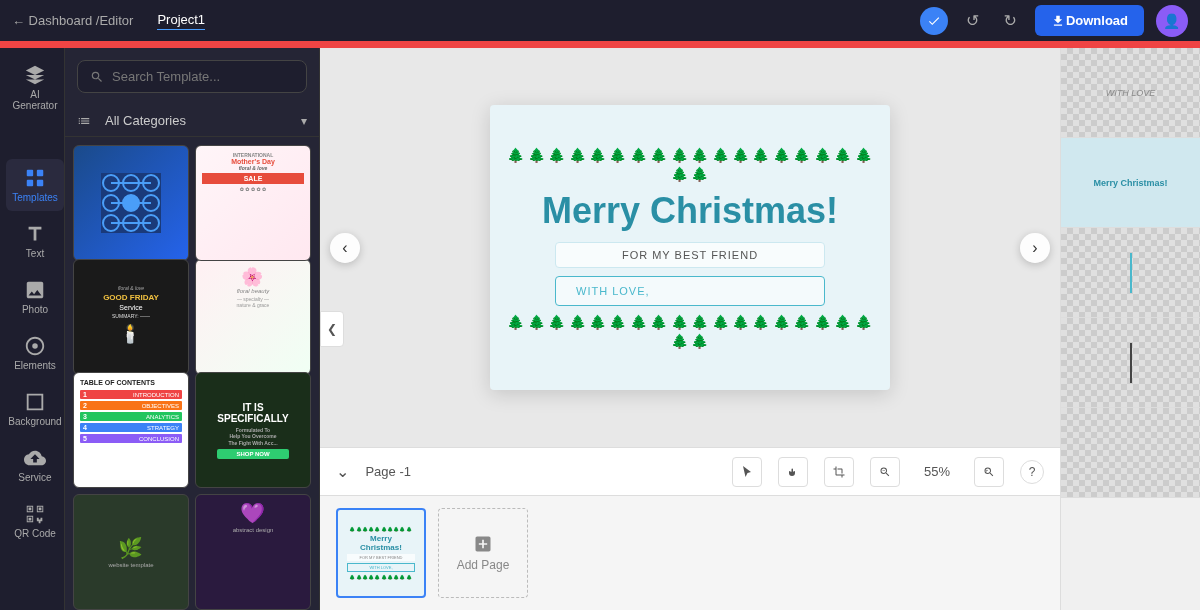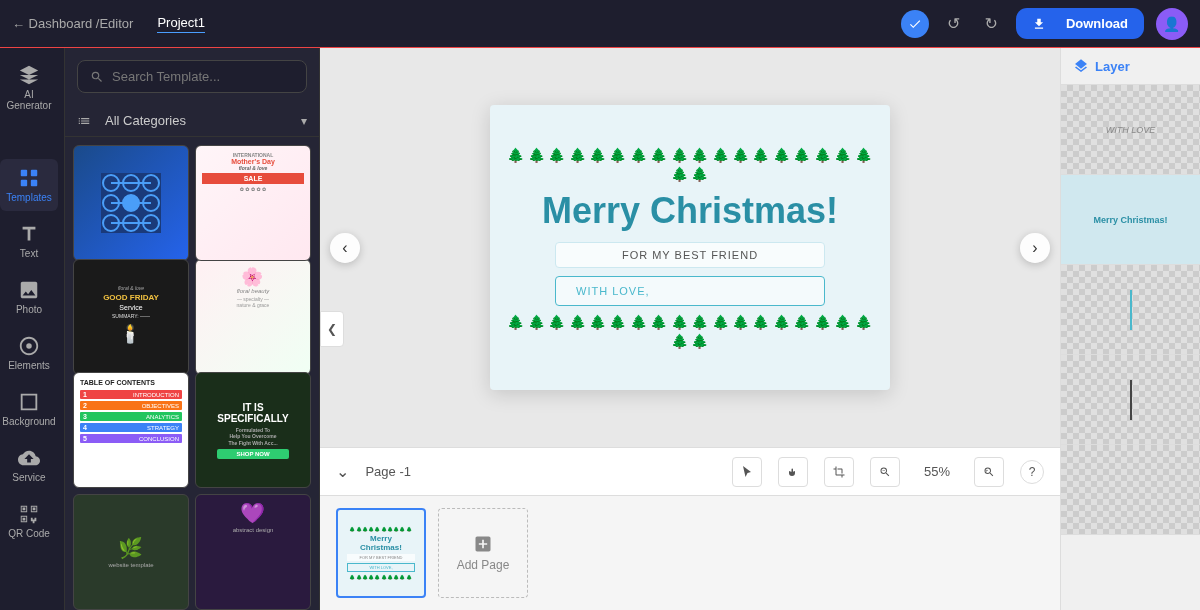--- a/index.html
+++ b/index.html
@@ -1,33 +1,33 @@
 <!DOCTYPE html>
 <html><head>
   <meta charset="utf-8">
   <style>
     * { box-sizing: border-box; margin: 0; padding: 0; }
     body { font-family: -apple-system, BlinkMacSystemFont, 'Segoe UI', sans-serif; background: #1a1a2e; color: #fff; width: 1200px; height: 610px; overflow: hidden; display: flex; flex-direction: column; }
 
     
-    .topbar { height: 48px; background: #1e1e2e; display: flex; align-items: center; padding: 0 12px; gap: 12px; border-bottom: 1px solid #ef4444; flex-shrink: 0; }
+    .topbar { height: 48px; background: #1e1e2e; display: flex; align-items: center; padding: 0 12px; gap: 12px; border-bottom: 7px solid #ef4444; flex-shrink: 0; }
     .topbar-back { color: #aaa; font-size: 13px; cursor: pointer; display: flex; align-items: center; gap: 4px; }
     .topbar-separator { color: #555; }
     .topbar-title { color: #fff; font-size: 13px; border-bottom: 1px solid #4a9eff; padding-bottom: 2px; }
     .topbar-spacer { flex: 1; }
     .topbar-sync { width: 28px; height: 28px; background: #3b82f6; border-radius: 50%; display: flex; align-items: center; justify-content: center; }
     .topbar-undo, .topbar-redo { background: none; border: none; color: #aaa; font-size: 16px; cursor: pointer; padding: 4px 6px; }
-    .topbar-download { background: #2563eb; color: #fff; border: none; border-radius: 11px; padding: 8px 16px; font-size: 13px; font-weight: 600; cursor: pointer; display: flex; align-items: center; gap: 20px; }
+    .topbar-download { background: #2563eb; color: #fff; border: none; border-radius: 6px; padding: 8px 16px; font-size: 13px; font-weight: 600; cursor: pointer; display: flex; align-items: center; gap: 1px; }
     .topbar-avatar { width: 32px; height: 32px; border-radius: 50%; background: #8b5cf6; overflow: hidden; display: flex; align-items: center; justify-content: center; font-size: 14px; }
 
     
     .main { display: flex; flex: 1; overflow: hidden; }
 
     
-    .sidebar-icons { width: 65px; background: #1e1e2e; display: flex; flex-direction: column; align-items: flex-start; padding: 8px 0; gap: 4px; border-right: 1px solid #333; flex-shrink: 0; }
+    .sidebar-icons { width: 65px; background: #1e1e2e; display: flex; flex-direction: column; align-items: flex-end; padding: 8px 0; gap: 4px; border-right: 1px solid #333; flex-shrink: 0; }
     .sidebar-item { display: flex; flex-direction: column; align-items: center; padding: 8px 4px; cursor: pointer; border-radius: 6px; width: 58px; gap: 3px; color: #aaa; font-size: 10px; text-align: center; }
     .sidebar-item.active { background: #2a2a3e; color: #3b82f6; margin-top: 36px; }
     .sidebar-item svg { width: 22px; height: 22px; }
 
     
     .templates-panel { width: 255px; background: #252535; border-right: 1px solid #333; display: flex; flex-direction: column; flex-shrink: 0; }
     .templates-search { padding: 12px; }
     .search-box { display: flex; align-items: center; background: #1e1e2e; border-radius: 8px; padding: 8px 12px; gap: 8px; border: 1px solid #444; }
     .search-box input { background: none; border: none; color: #ccc; font-size: 13px; outline: none; flex: 1; }
     .search-box input::placeholder { color: #777; }
@@ -402,26 +402,20 @@
       <div class="add-page">
         <svg width="20" height="20" viewBox="0 0 24 24" fill="currentColor">
             <path d="M19 3H5c-1.1 0-2 .9-2 2v14c0 1.1.9 2 2 2h14c1.1 0 2-.9 2-2V5c0-1.1-.9-2-2-2zm-2 10h-4v4h-2v-4H7v-2h4V7h2v4h4v2z"></path>
           </svg>
         <span>Add Page</span>
       </div>
     </div>
   </div>
 
   <div class="right-panel">
-    <div class="right-panel-header">
-      <svg width="16" height="16" viewBox="0 0 24 24" fill="#3b82f6">
-          <path d="M11.99 18.54l-7.37-5.73L3 14.07l9 7 9-7-1.63-1.27-7.38 5.74zM12 16l7.36-5.73L21 9l-9-7-9 7 1.63 1.27L12 16z"></path>
-        </svg>
-      <span>Layer</span>
-    </div>
     <div class="layer-items">
 
       <div class="layer-item checkered">
         <div class="layer-item-content">
           <span style="font-size: 9px; color: #888; font-style: italic;">WITH LOVE</span>
         </div>
       </div>
 
       <div class="layer-item christmas">
         <div class="layer-item-content">

